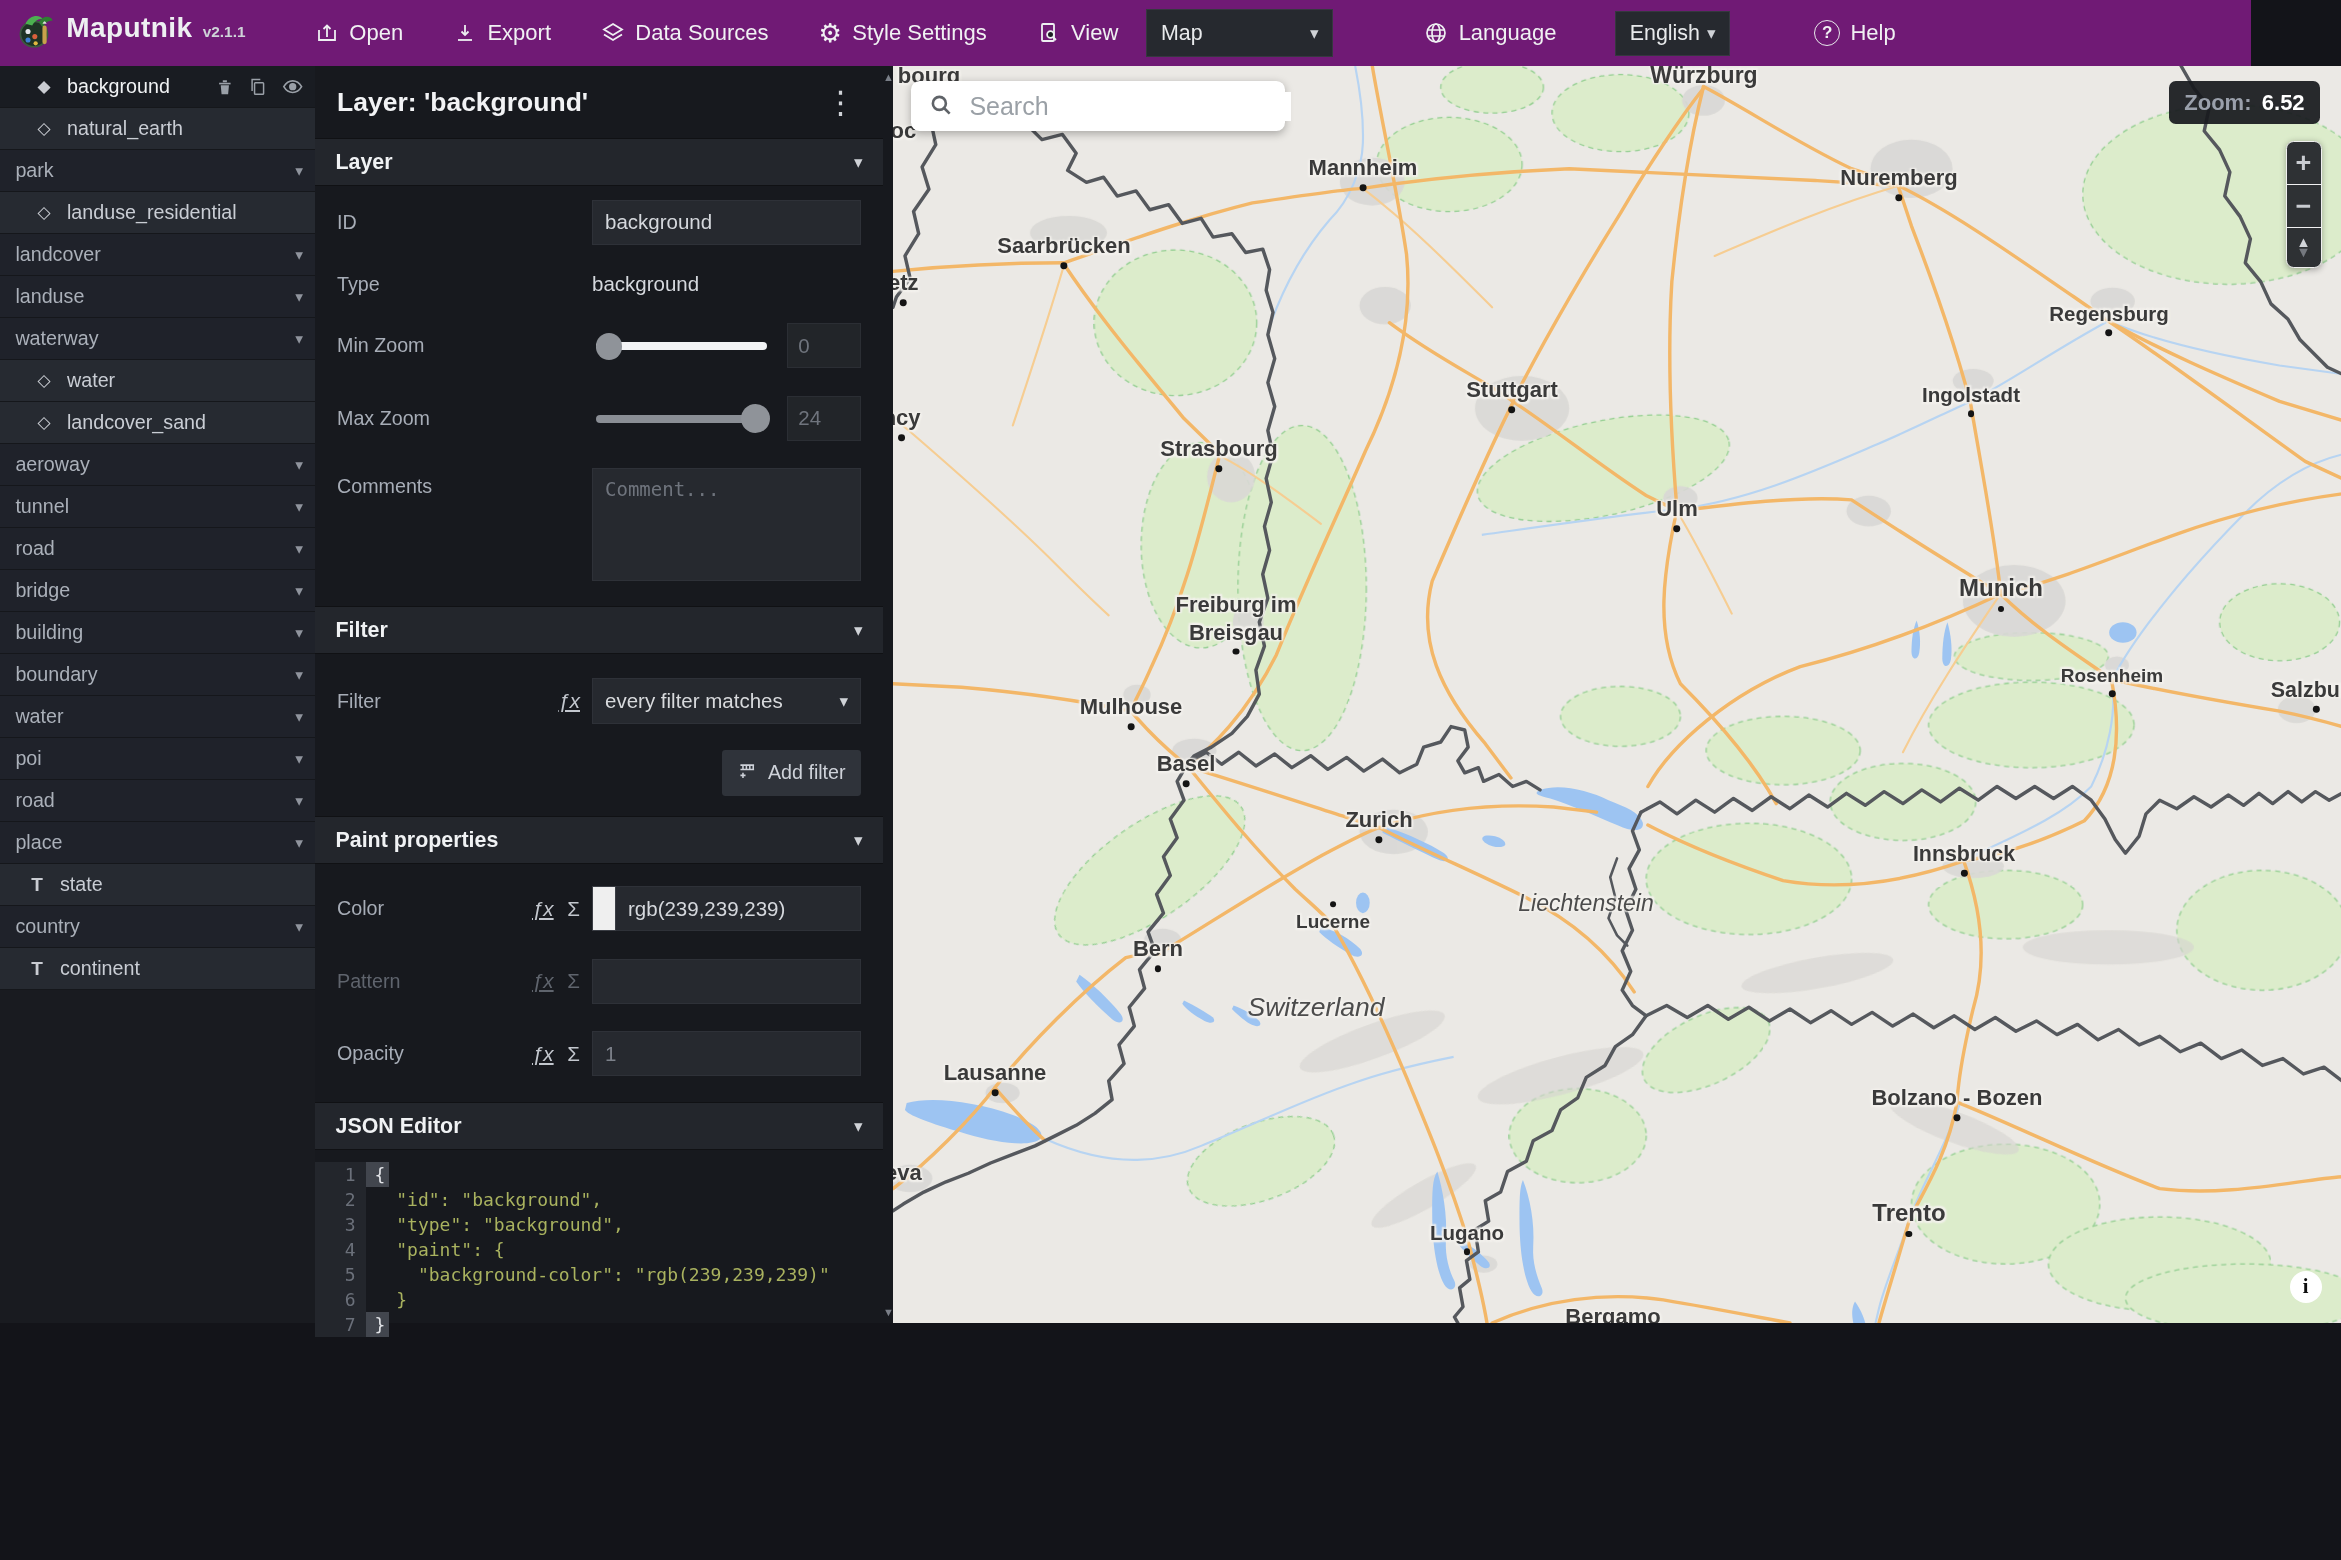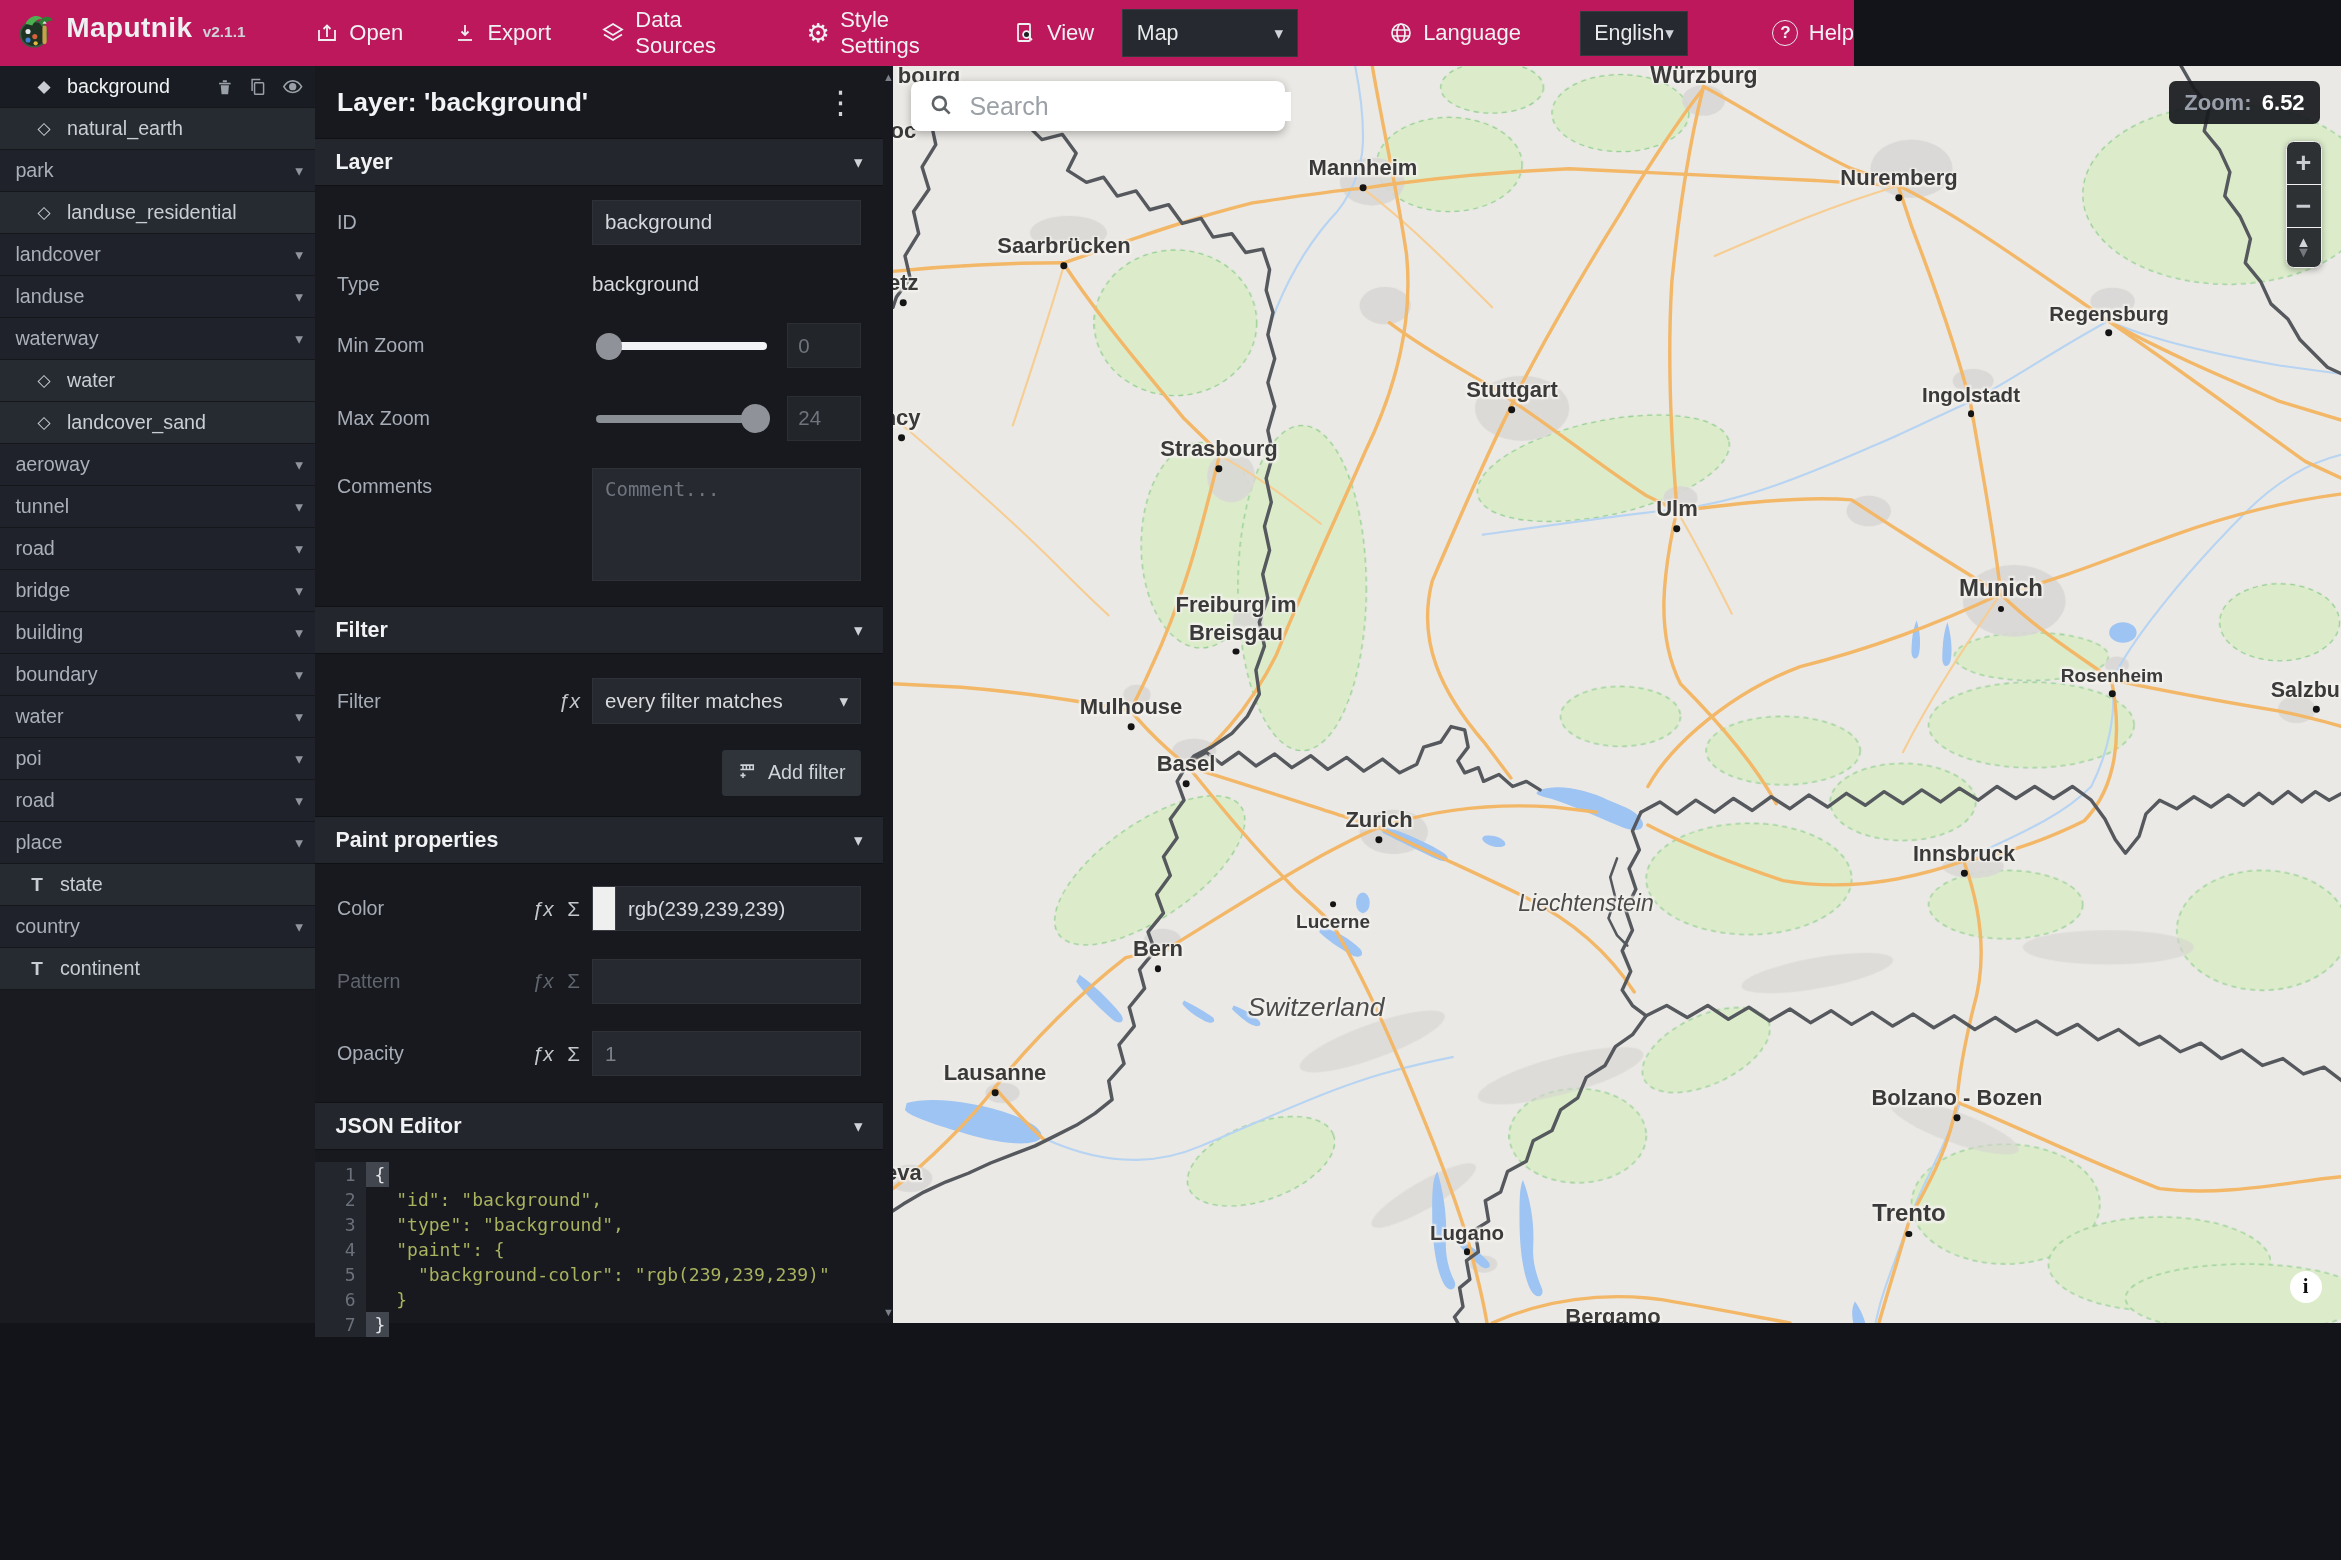--- a/index.html
+++ b/index.html
@@ -1,21 +1,21 @@
 <!DOCTYPE html>
 <html style="font-size:13.7px"><head>
 <meta charset="utf-8">
 <style>
   * { margin:0; padding:0; box-sizing:border-box; }
   html,body { background:#131419; }
   body { font-family:"Liberation Sans", sans-serif; }
   .app { position:relative; width:2342px; height:1560px; background:#131419; overflow:hidden; }
 
   
-  .topbar { position:absolute; left:0; top:0; width:1854px; height:66px; background:#be185d;
+  .topbar { position:absolute; left:0; top:0; width:2251px; height:66px; background:#701a75;
             display:flex; align-items:center; color:#eef0f2; z-index:30; }
   .brand { display:flex; align-items:baseline; gap:10.3px; padding-left:17px; width:315px; flex:0 0 auto; }
   .brand .logo { align-self:center; }
   .brand .name { font-size:28px; font-weight:bold; letter-spacing:0.4px; }
   .brand .ver { font-size:15.4px; font-weight:bold; color:#cfd3d8; }
   .menu { display:flex; align-items:center; gap:50px; }
   .menu-item { display:flex; align-items:center; gap:10.3px; font-size:22px; color:#f0f1f3; cursor:pointer; }
   .menu-item svg { display:block; }
   .gear-glyph { font-size:26px; line-height:1; }
   .select { background:#26292f; border:0.9px solid #35383f; height:48px; display:flex; align-items:center;
@@ -57,21 +57,21 @@
   .kebab { color:#cfd2d7; font-size:31px; line-height:1; padding:0 5.1px; cursor:pointer; }
   .sect-header { height:48px; background:#23262c; display:flex; align-items:center; justify-content:space-between;
                  padding:0 20.5px; border-top:1.7px solid #101114; border-bottom:1.7px solid #101114; cursor:pointer; }
   .sect-title { font-size:21.4px; font-weight:bold; color:#f0f2f4; }
   .frow { display:flex; align-items:center; padding:13.7px 22px; }
   .frow .flabel { flex:0 0 193px; font-size:19.7px; color:#a7adb7; }
   .frow.dim .flabel { color:#5f646d; }
   .fx-icons { display:flex; gap:13.7px; align-items:center; margin-left:auto; margin-right:12px;
               color:#c3c7ce; font-size:20.5px; }
   .frow.dim .fx-icons { color:#5f646d; }
-  .fx { font-style:italic; }
+  .fx { font-style:italic;text-decoration:underline; }
   .control { width:269px; flex:0 0 269px; }
   .control.pushed { margin-left:auto; }
   .tinput { width:100%; height:45px; background:#26292f; border:0.9px solid #2e3138; color:#d5d8dd;
             font-size:20.5px; font-family:"Liberation Sans",sans-serif; padding:0 12px; outline:none; }
   .plain-val { font-size:20.5px; color:#d5d8dd; }
   .zoomctl { display:flex; align-items:center; gap:20.5px; }
   .slider { position:relative; width:171px; height:31px; cursor:pointer; }
   .slider .track { position:absolute; left:0; right:0; top:12px; height:7.7px; border-radius:4.3px; }
   .slider.min .track { background:#f2f3f5; }
   .slider.max .track { background:#8a8e95; }

